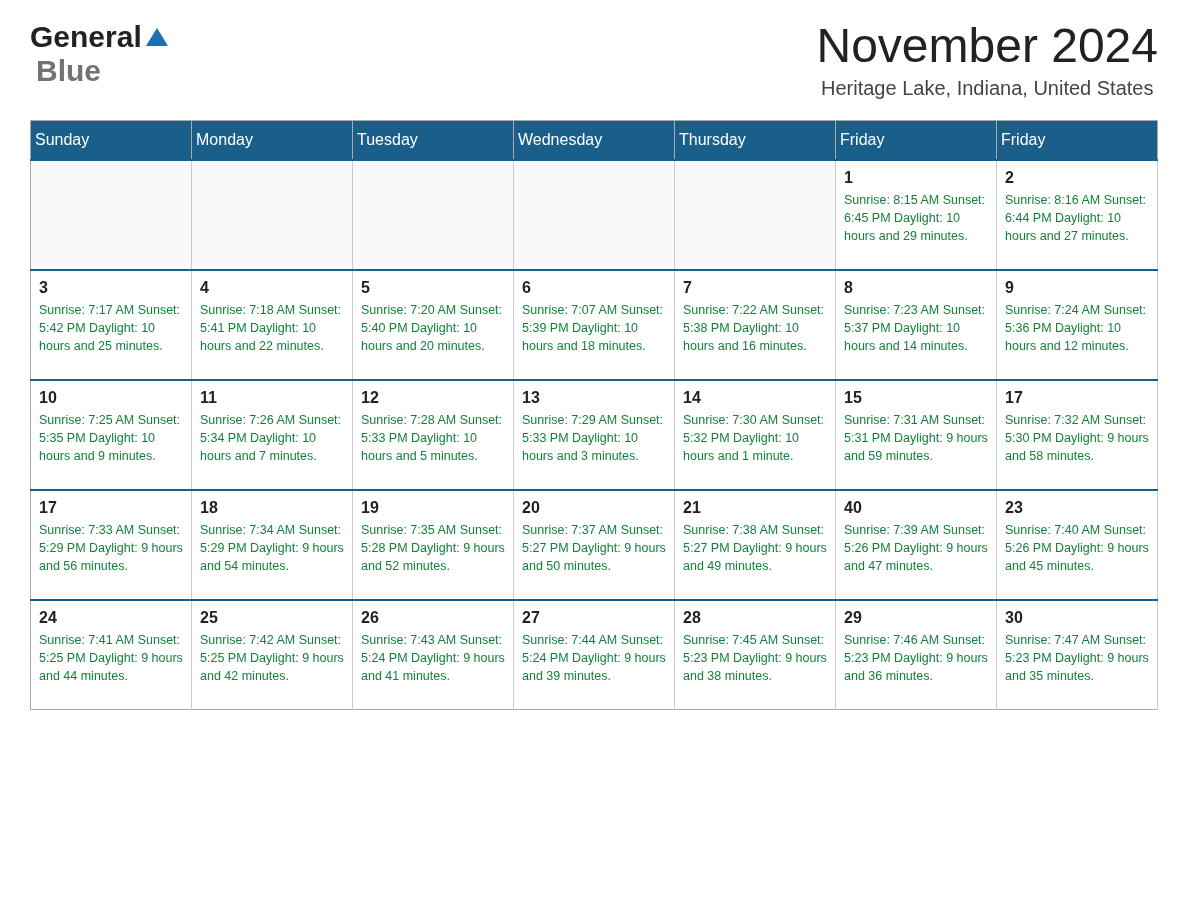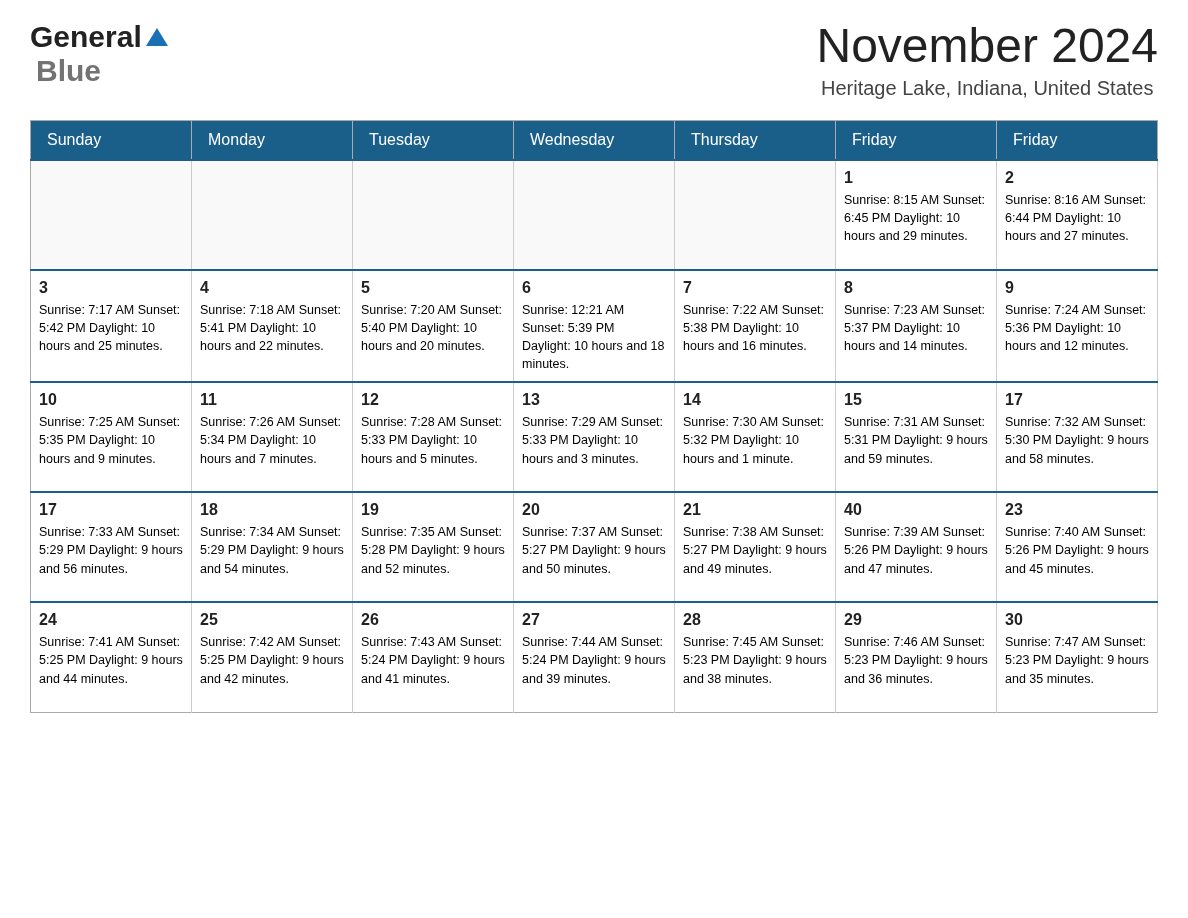--- a/index.html
+++ b/index.html
@@ -42,21 +42,21 @@
     .calendar-table {
       width: 100%;
       border-collapse: collapse;
       border: 1px solid #aaa;
     }
     .calendar-table thead tr th {
       background: #1a5f8a;
       color: #fff;
       font-size: 16px;
       font-weight: normal;
-      padding: 10px 16px;
+      padding: 10px 4px;
       text-align: left;
       border: 1px solid #aaa;
     }
     .calendar-table tbody tr {
       border-top: 2px solid #1a5f8a;
     }
     .calendar-table tbody tr td {
       vertical-align: top;
       padding: 8px;
       border-right: 1px solid #ccc;
@@ -67,21 +67,21 @@
     }
     .day-number {
       font-size: 16px;
       font-weight: bold;
       color: #222;
       margin-bottom: 4px;
       display: block;
     }
     .day-info {
       font-size: 12.5px;
-      color: #000000;
+      color: #15803d;
       line-height: 1.45;
     }
     .empty-cell {
       background: #f9f9f9;
     }
   </style>
 </head>
 <body>
 
 <div class="header-area">
@@ -150,21 +150,21 @@
 Daylight: 10 hours and 22 minutes.</div>
         </td>
         <td>
           <span class="day-number">5</span>
           <div class="day-info">Sunrise: 7:20 AM
 Sunset: 5:40 PM
 Daylight: 10 hours and 20 minutes.</div>
         </td>
         <td>
           <span class="day-number">6</span>
-          <div class="day-info">Sunrise: 12:21 AM
+          <div class="day-info">Sunrise: 7:07 AM
 Sunset: 5:39 PM
 Daylight: 10 hours and 18 minutes.</div>
         </td>
         <td>
           <span class="day-number">7</span>
           <div class="day-info">Sunrise: 7:22 AM
 Sunset: 5:38 PM
 Daylight: 10 hours and 16 minutes.</div>
         </td>
         <td>

